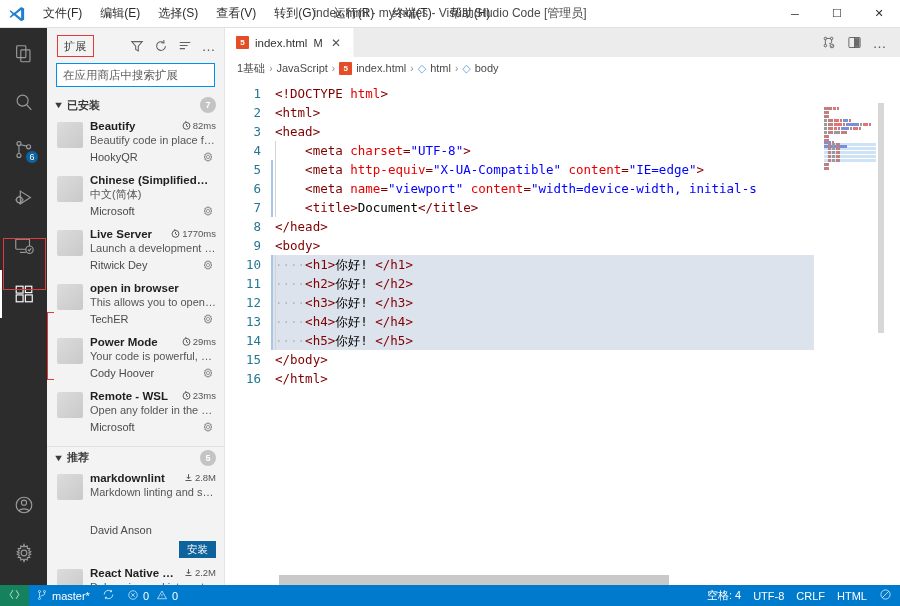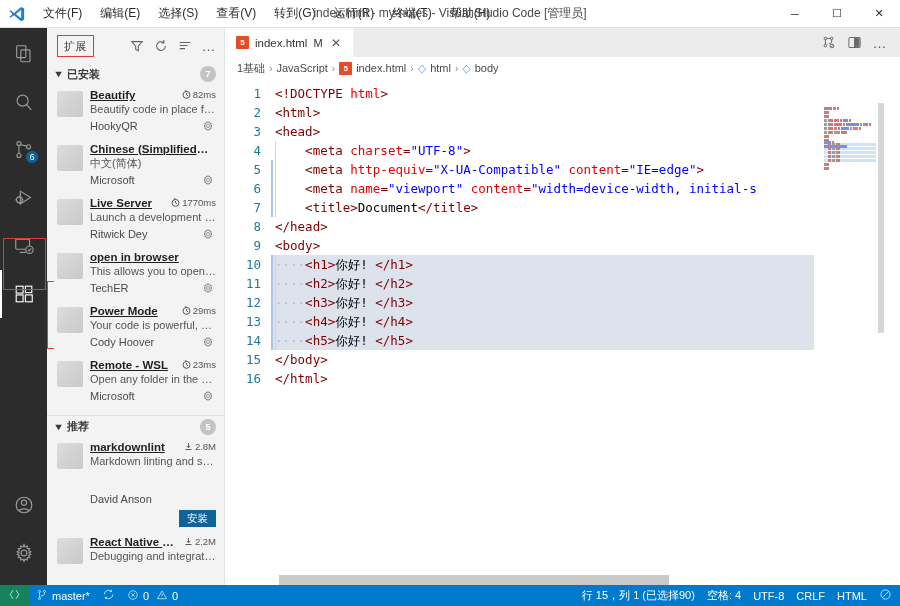--- a/index.html
+++ b/index.html
@@ -104,21 +104,21 @@
     display: flex; padding: 4px 8px 5px 10px; gap: 7px; cursor: pointer;
   }
   .ext-icon {
     width: 26px; height: 26px; flex: none; border-radius: 2px; margin-top: 2px;
     background: linear-gradient(135deg,#dcdcdc,#c9c9c9);
   }
   .ext-body { flex: 1; min-width: 0; }
   .ext-row1 { display: flex; align-items: baseline; gap: 4px; }
   .ext-name {
     font-size: 11.5px; font-weight: bold; color: #1f1f1f; white-space: nowrap;
-    overflow: hidden; text-overflow: ellipsis; flex: 1; min-width: 0; text-decoration: underline;
+    overflow: hidden; text-overflow: ellipsis; flex: 1; min-width: 0;
   }
   .ext-metric {
     font-size: 9.5px; color: #555; white-space: nowrap; display: flex;
     align-items: center; gap: 2px; flex: none;
   }
   .ext-metric svg { stroke: #555; fill: none; stroke-width: 1.3; }
   .ext-desc {
     font-size: 11px; color: #555555; white-space: nowrap; overflow: hidden;
     text-overflow: ellipsis; line-height: 15px; margin-top: 1px;
   }
@@ -388,20 +388,23 @@
             <svg width="14" height="14" viewBox="0 0 16 16" aria-hidden="true">
               <path d="M2 4 L14 4 M2 7.5 L11 7.5 M2 11 L8 11"></path>
             </svg>
           </div>
           <div class="side-act">
             <span class="dots">…</span>
           </div>
         </div>
       </div>
 
+      <div class="search-wrap">
+        <input class="search-box" type="text" placeholder="在应用商店中搜索扩展" style="">
+      </div>
 
       <div class="ext-scroll">
 
         <div class="section-head">
           <span class="chev">▼</span>
           <span>已安装</span>
           <span class="sec-count">7</span>
         </div>
 
         <div class="ext-item">
@@ -761,21 +764,20 @@
       <span class="sb-icon" style="margin-left:3px;">
         <svg width="12" height="12" viewBox="0 0 24 24" aria-hidden="true">
           <path d="M12 4 L21 19.5 L3 19.5 Z"></path>
             <path d="M12 10 L12 14.5 M12 16.7 L12 17.2"></path>
         </svg>
       </span>
       <span>0</span>
     </div>
 
     <div class="sb-right">
-      <div class="sb-item">行 15，列 1 (已选择90)</div>
       <div class="sb-item">空格: 4</div>
       <div class="sb-item">UTF-8</div>
       <div class="sb-item">CRLF</div>
       <div class="sb-item">HTML</div>
       <div class="sb-item">
         <span class="sb-icon">
           <svg width="13" height="13" viewBox="0 0 24 24" aria-hidden="true">
             <circle cx="12" cy="12" r="8.5"></circle>
               <path d="M6 18 L18 6"></path>
           </svg>

